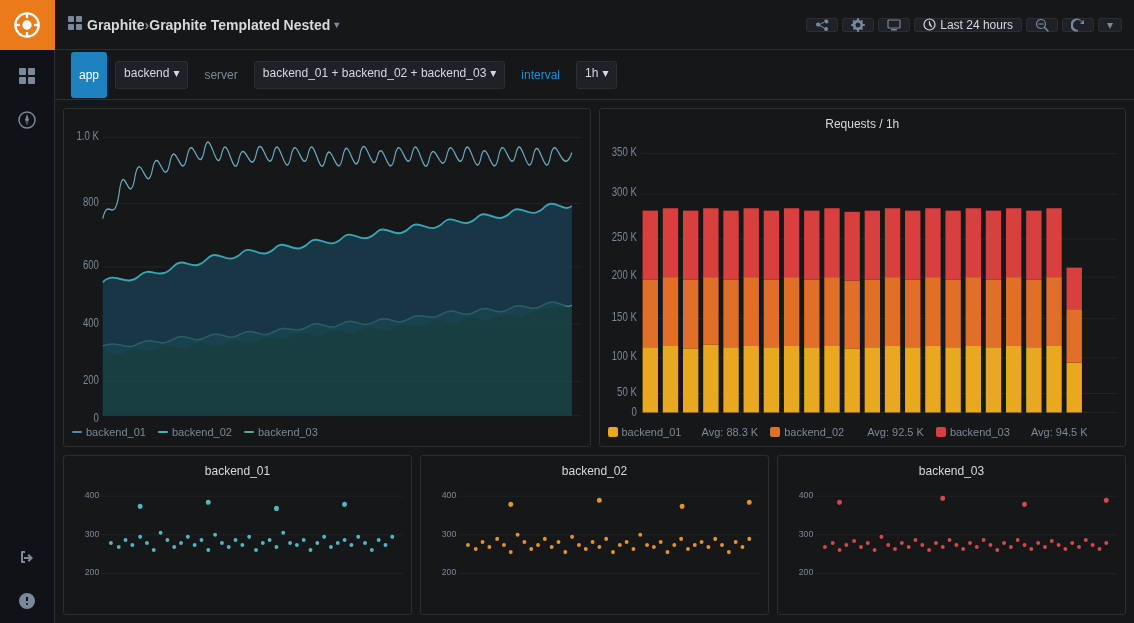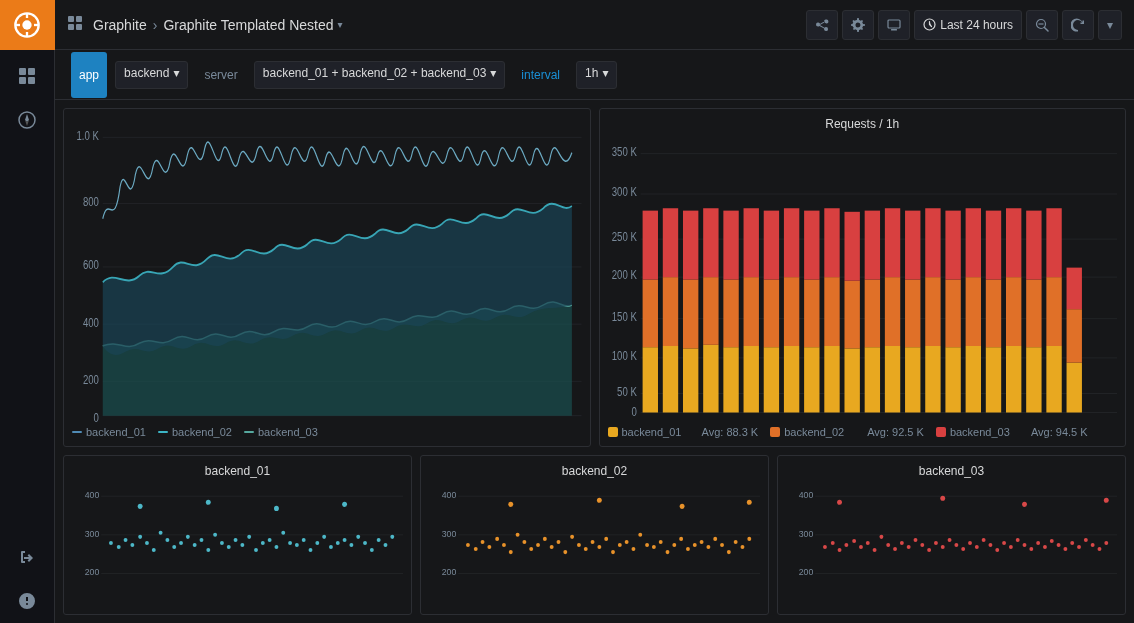--- a/index.html
+++ b/index.html
@@ -65,22 +65,22 @@
       background: #161719;
       border-bottom: 1px solid #2c2e33;
       display: flex;
       align-items: center;
       padding: 0 12px;
       gap: 8px;
     }
     .topbar-nav {
       display: flex;
       align-items: center;
-      gap: 6px;
       flex: 1;
+      font-weight: bold;
     }
     .topbar-grid-icon { color: #798999; margin-right: 4px; }
     .breadcrumb-link {
       color: #d8d9da;
       font-size: 14px;
       cursor: pointer;
     }
     .breadcrumb-sep { color: #798999; font-size: 14px; }
     .breadcrumb-current {
       color: #d8d9da;
@@ -98,21 +98,21 @@
     .topbar-btn {
       background: #1f2128;
       border: 1px solid #2c2e33;
       color: #798999;
       padding: 4px 8px;
       border-radius: 3px;
       cursor: pointer;
       display: flex;
       align-items: center;
       gap: 4px;
-      height: 30px;
+      height: 14px;
     }
     .time-btn {
       display: flex;
       align-items: center;
       gap: 4px;
       font-size: 12px;
       color: #d8d9da;
     }
 
     

